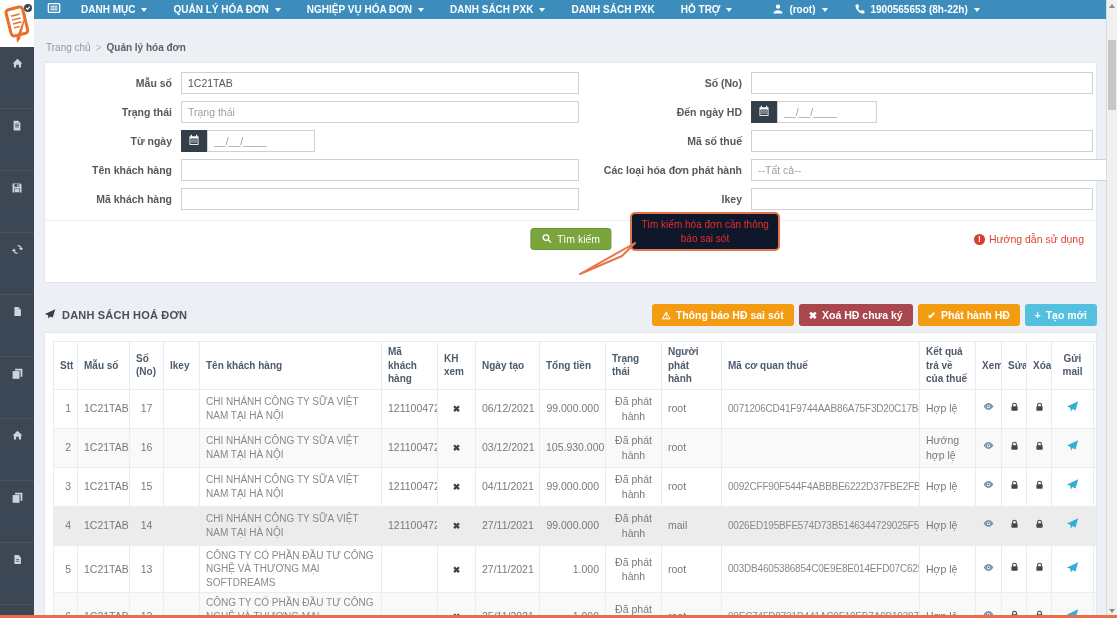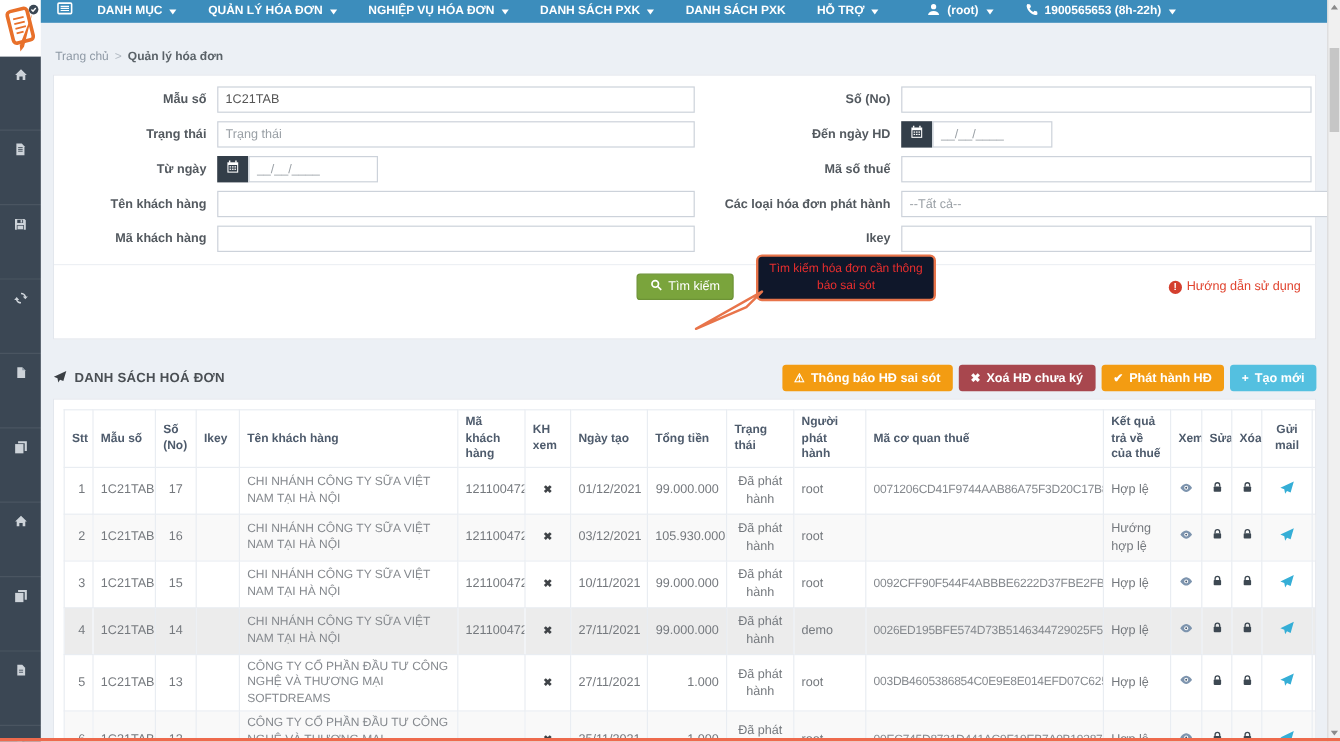--- a/index.html
+++ b/index.html
@@ -416,21 +416,21 @@
         </thead>
         <tbody>
           <tr class="">
             <td class="c-stt">1</td>
             <td>1C21TAB</td>
             <td class="c-so">17</td>
             <td></td>
             <td class="c-ten">CHI NHÁNH CÔNG TY SỮA VIỆT NAM TẠI HÀ NỘI</td>
             <td>121100472</td>
             <td class="c-khxem"><span class="x-mark">✖</span></td>
-            <td class="c-ngay">01/12/2021</td>
+            <td class="c-ngay">06/12/2021</td>
             <td class="c-tong">99.000.000</td>
             <td class="c-tt">Đã phát hành</td>
             <td>root</td>
             <td class="c-cqt">0071206CD41F9744AAB86A75F3D20C17B8</td>
             <td>Hợp lệ</td>
             <td class="c-icon"><span class="icon-btn">
                 <span><svg width="13" height="13" viewBox="0 0 16 16" fill="#7d94ae">
                     <path d="M8 3.8C4.6 3.8 2 8 2 8s2.6 4.2 6 4.2S14 8 14 8 11.4 3.8 8 3.8z"></path>
                     <circle cx="8" cy="8" r="2" fill="#ffffff"></circle>
                     <circle cx="8" cy="8" r="1" fill="#46586e"></circle>
@@ -496,21 +496,21 @@
             <td class="c-cb"></td>
           </tr>
           <tr class="">
             <td class="c-stt">3</td>
             <td>1C21TAB</td>
             <td class="c-so">15</td>
             <td></td>
             <td class="c-ten">CHI NHÁNH CÔNG TY SỮA VIỆT NAM TẠI HÀ NỘI</td>
             <td>121100472</td>
             <td class="c-khxem"><span class="x-mark">✖</span></td>
-            <td class="c-ngay">10/11/2021</td>
+            <td class="c-ngay">04/11/2021</td>
             <td class="c-tong">99.000.000</td>
             <td class="c-tt">Đã phát hành</td>
             <td>root</td>
             <td class="c-cqt">0092CFF90F544F4ABBBE6222D37FBE2FB6</td>
             <td>Hợp lệ</td>
             <td class="c-icon"><span class="icon-btn">
                 <span><svg width="13" height="13" viewBox="0 0 16 16" fill="#7d94ae">
                     <path d="M8 3.8C4.6 3.8 2 8 2 8s2.6 4.2 6 4.2S14 8 14 8 11.4 3.8 8 3.8z"></path>
                     <circle cx="8" cy="8" r="2" fill="#ffffff"></circle>
                     <circle cx="8" cy="8" r="1" fill="#46586e"></circle>
@@ -539,21 +539,21 @@
             <td class="c-stt">4</td>
             <td>1C21TAB</td>
             <td class="c-so">14</td>
             <td></td>
             <td class="c-ten">CHI NHÁNH CÔNG TY SỮA VIỆT NAM TẠI HÀ NỘI</td>
             <td>121100472</td>
             <td class="c-khxem"><span class="x-mark">✖</span></td>
             <td class="c-ngay">27/11/2021</td>
             <td class="c-tong">99.000.000</td>
             <td class="c-tt">Đã phát hành</td>
-            <td>demo</td>
+            <td>mail</td>
             <td class="c-cqt">0026ED195BFE574D73B5146344729025F5</td>
             <td>Hợp lệ</td>
             <td class="c-icon"><span class="icon-btn">
                 <span><svg width="13" height="13" viewBox="0 0 16 16" fill="#7d94ae">
                     <path d="M8 3.8C4.6 3.8 2 8 2 8s2.6 4.2 6 4.2S14 8 14 8 11.4 3.8 8 3.8z"></path>
                     <circle cx="8" cy="8" r="2" fill="#ffffff"></circle>
                     <circle cx="8" cy="8" r="1" fill="#46586e"></circle>
                   </svg></span>
               </span></td>
             <td class="c-icon"><span class="icon-btn">

